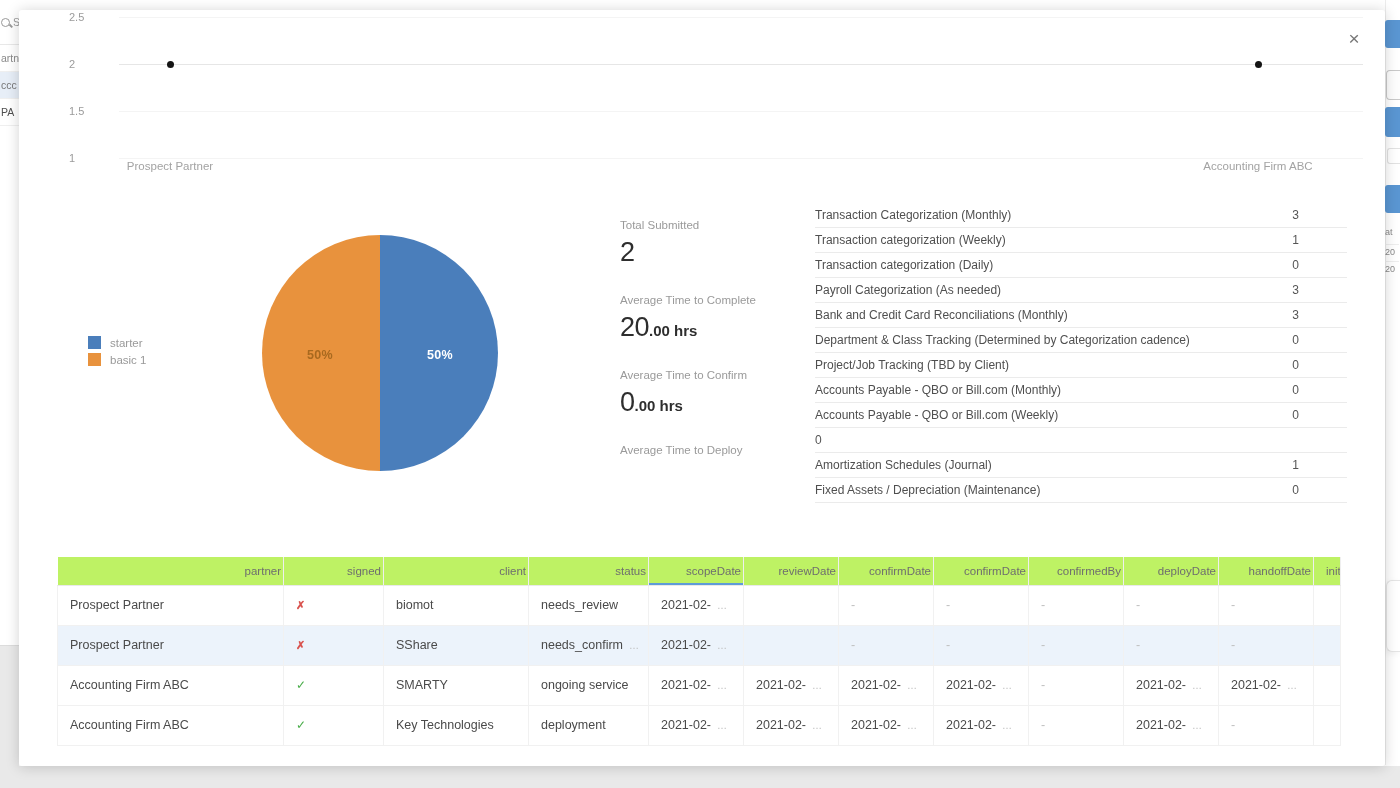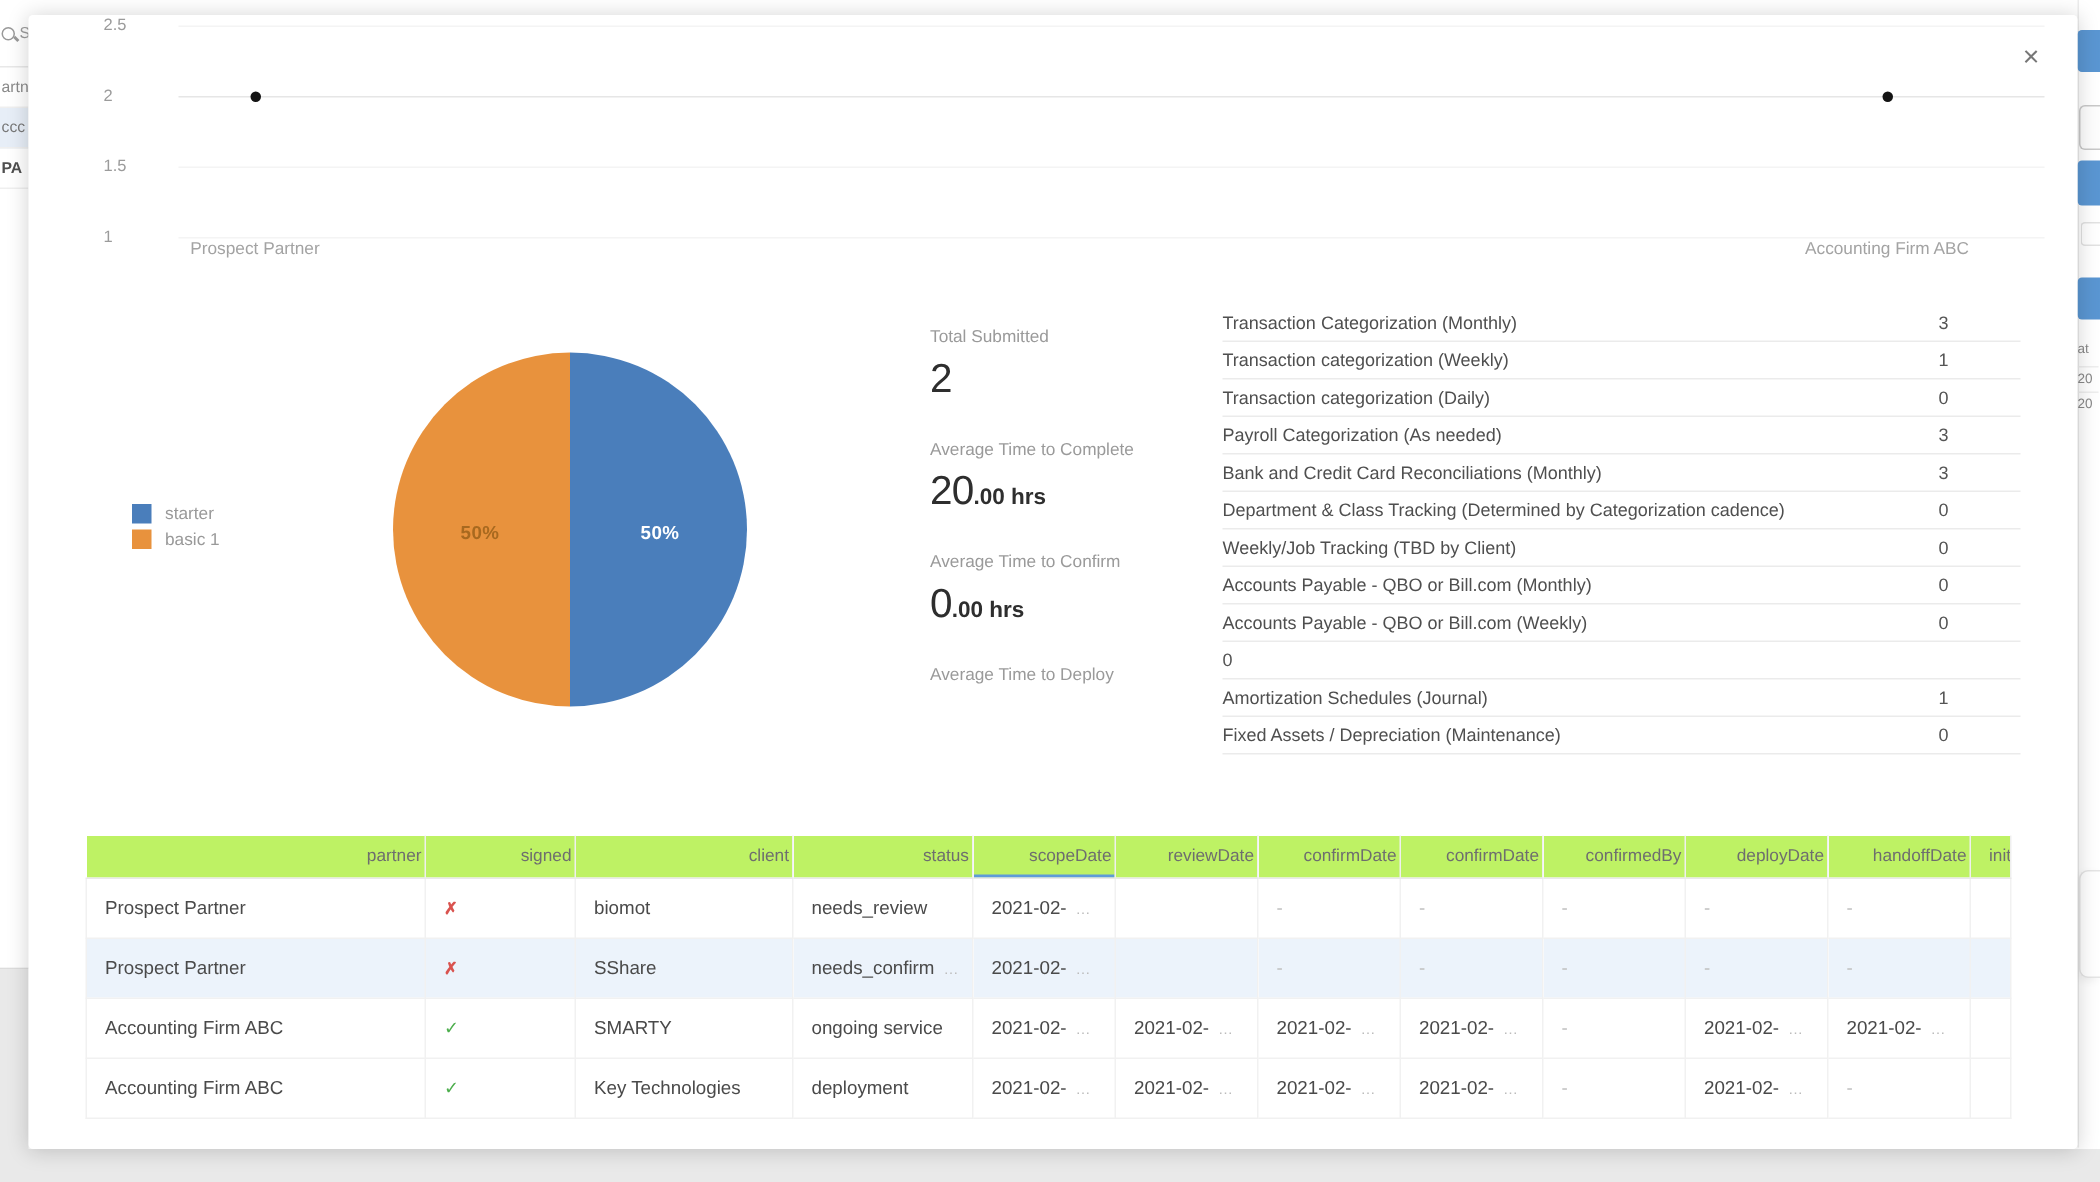--- a/index.html
+++ b/index.html
@@ -10,21 +10,21 @@
   .gray-bottom{position:absolute;left:0;top:766px;width:1400px;height:22px;background:#e9e9e9}
   .gray-left{position:absolute;left:0;top:645px;width:19px;height:143px;background:#e9e9e9;border-top:1px solid #dcdcdc}
 
   .bg-left{position:absolute;left:0;top:0;width:19px;height:645px;background:#fff;overflow:hidden}
   .bg-left .search-row{height:45px;border-bottom:1px solid #e8e8e8;display:flex;align-items:center;white-space:nowrap;padding-left:1px}
   .mag{position:relative;width:9px;height:9px;border:1.5px solid #999;border-radius:50%;display:inline-block;margin-right:3px;flex:none}
   .mag::after{content:"";position:absolute;width:4px;height:1.5px;background:#999;transform:rotate(45deg);right:-4px;bottom:-1px}
   .bg-left .search-txt{font-size:10.5px;color:#9a9a9a}
   .bg-left .srow{height:27px;line-height:27px;font-size:10.5px;color:#8a8a8a;border-bottom:1px solid #efefef;padding-left:1px;white-space:nowrap}
   .bg-left .srow.hl{background:#e7eef7;color:#777}
-  .bg-left .srow.dark{color:#4f4f4f;font-weight:700}
+  .bg-left .srow.dark{color:#4f4f4f;font-weight:400}
 
   .bg-right{position:absolute;right:0;top:0;width:15px;height:765px;background:#fff;border-left:1px solid #ececec}
   .frag{position:absolute;right:0}
   .frag.blue{width:15px;background:#5a96d2;border-radius:3px 0 0 3px}
   #f-b1{top:20px;height:28px}
   #f-out1{top:70px;height:30px;width:14px;background:#fdfdfd;border:1px solid #c9c9c9;border-right:none;border-radius:4px 0 0 4px}
   #f-b2{top:107px;height:30px}
   #f-out2{top:148px;height:16px;width:13px;background:#fff;border:1px solid #e2e2e2;border-right:none;border-radius:3px 0 0 3px}
   #f-b3{top:185px;height:28px}
   .frag.txt{font-size:9px;color:#888;right:1px;width:14px}
@@ -184,21 +184,21 @@
       <span class="service-name">Bank and Credit Card Reconciliations (Monthly)</span>
       <span class="service-count">3</span>
     </div>
 
     <div class="service-row">
       <span class="service-name">Department &amp; Class Tracking (Determined by Categorization cadence)</span>
       <span class="service-count">0</span>
     </div>
 
     <div class="service-row">
-      <span class="service-name">Weekly/Job Tracking (TBD by Client)</span>
+      <span class="service-name">Project/Job Tracking (TBD by Client)</span>
       <span class="service-count">0</span>
     </div>
 
     <div class="service-row">
       <span class="service-name">Accounts Payable - QBO or Bill.com (Monthly)</span>
       <span class="service-count">0</span>
     </div>
 
     <div class="service-row">
       <span class="service-name">Accounts Payable - QBO or Bill.com (Weekly)</span>

